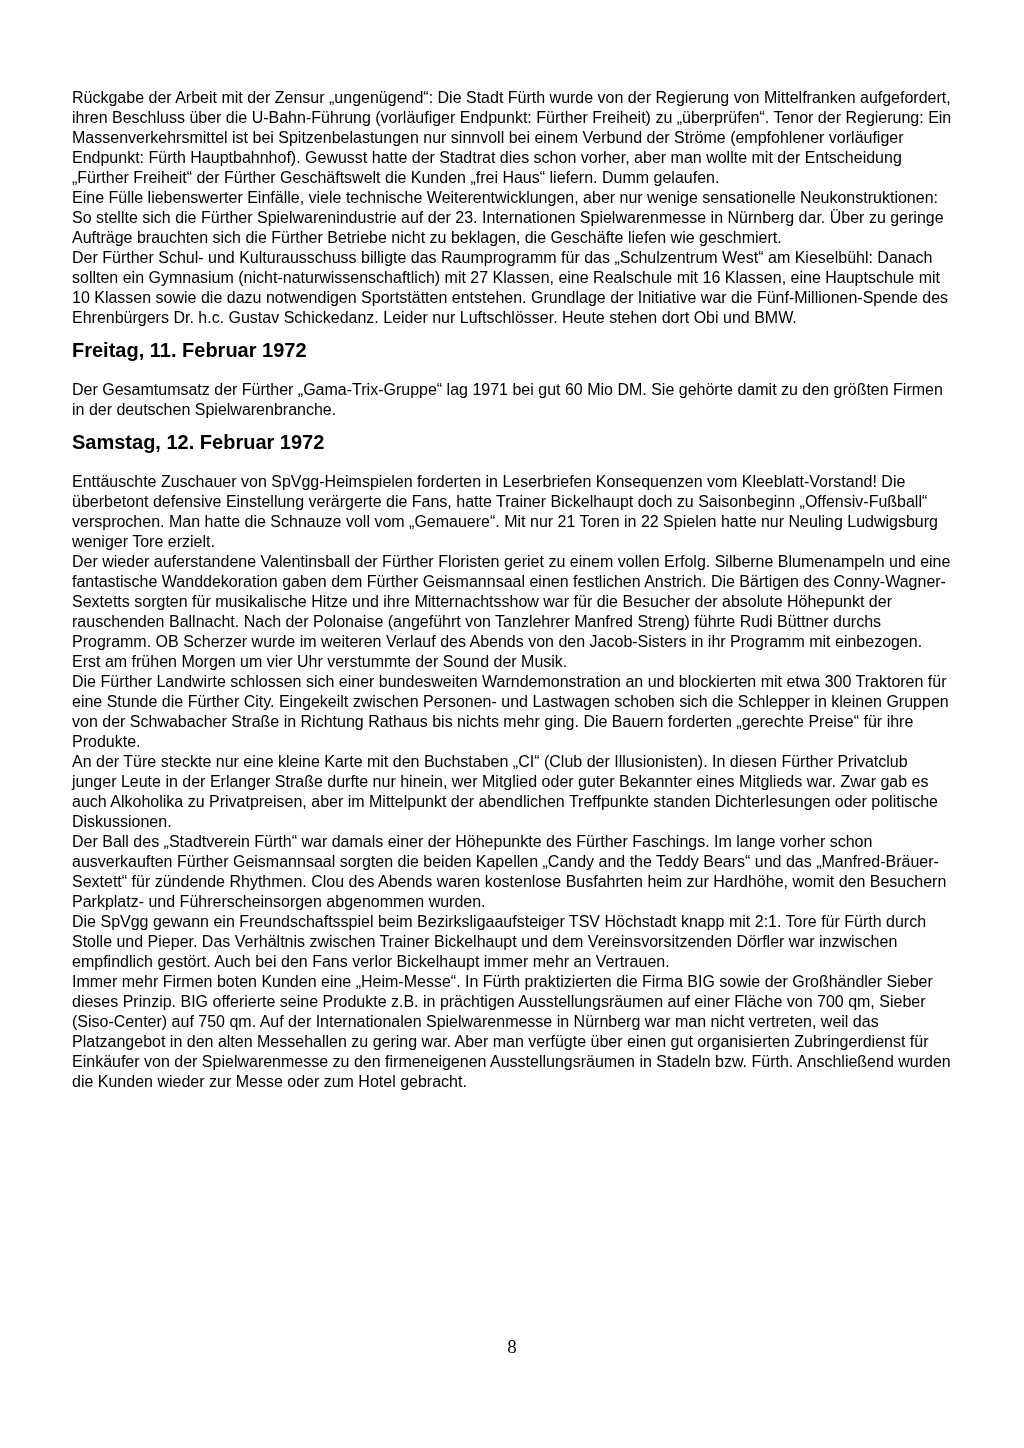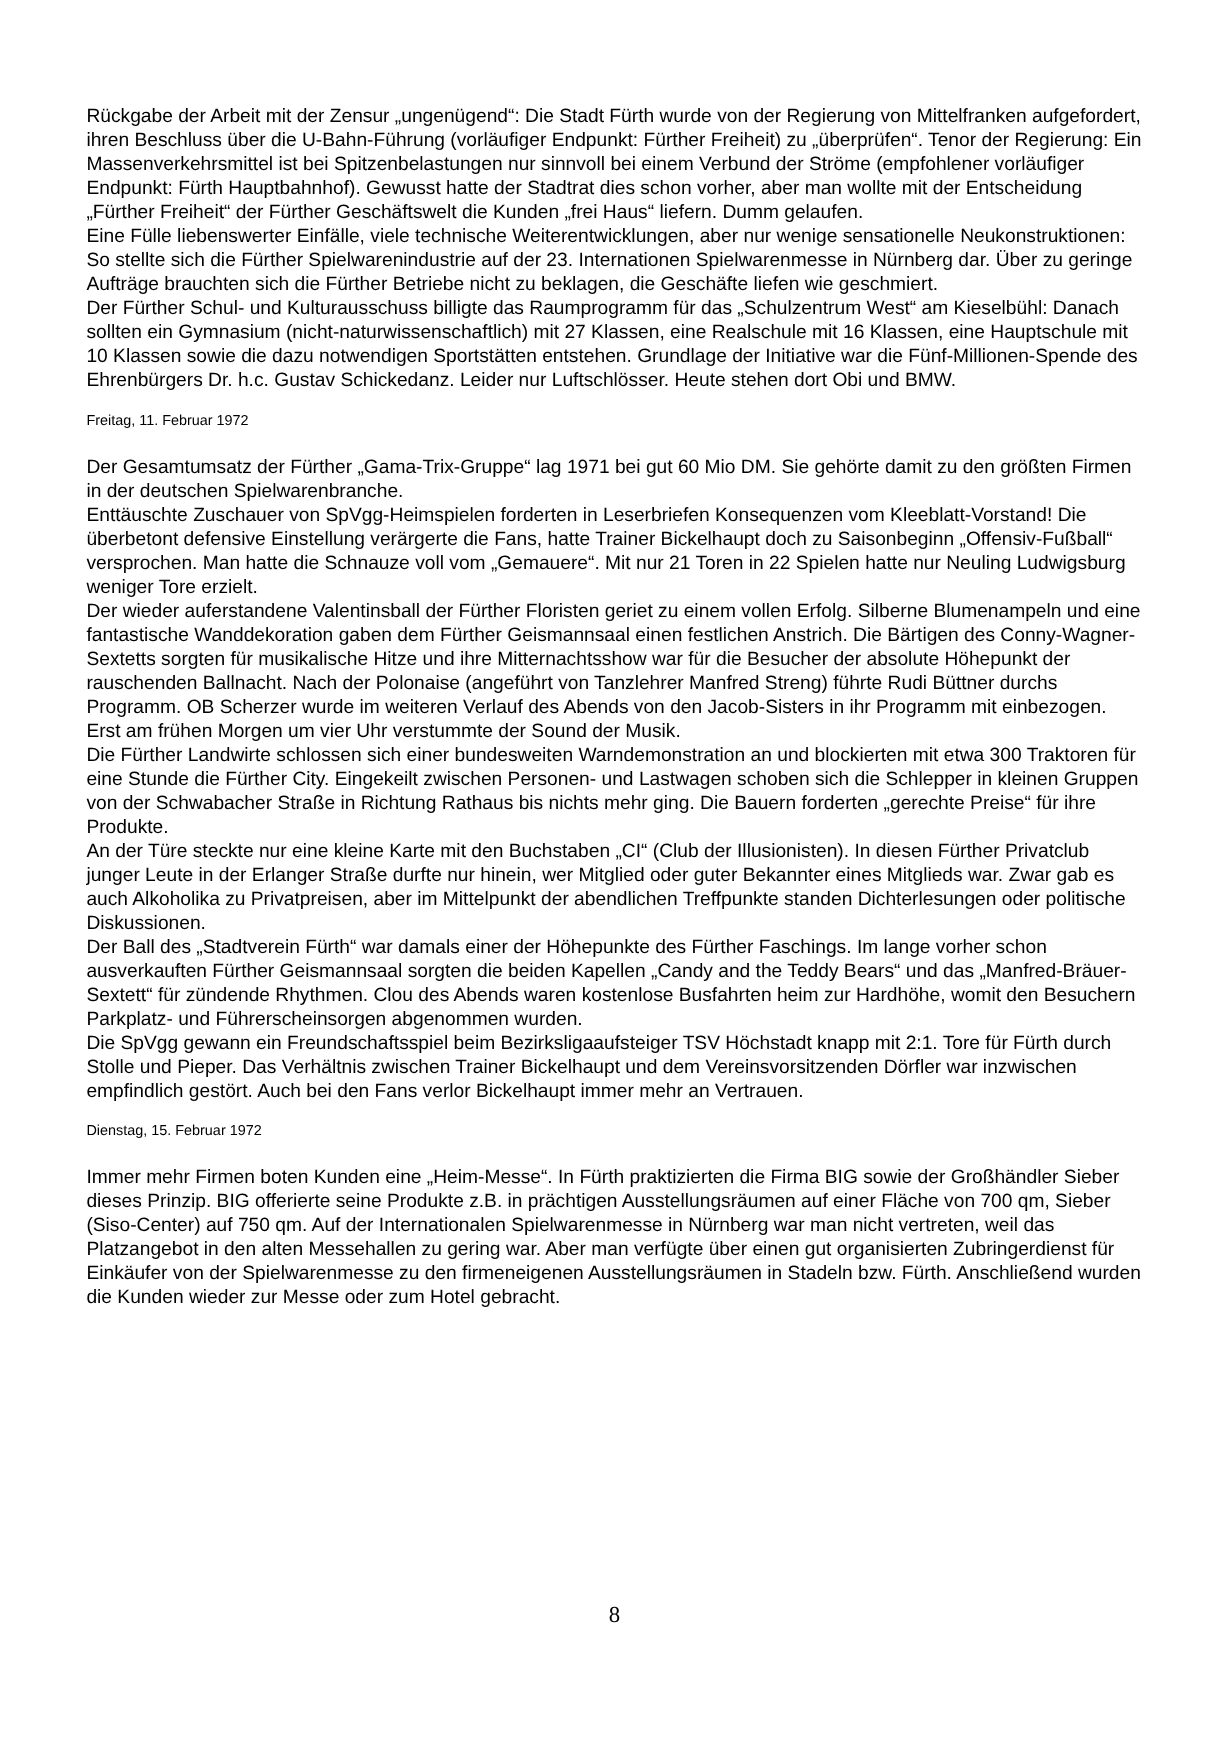--- a/index.html
+++ b/index.html
@@ -27,22 +27,22 @@
     text-align: left;
     letter-spacing: 0px;
   }
   .body-paragraph {
     margin: 0;
     padding: 0;
   }
   .date-heading {
     margin: 12px 0 20px 0;
     padding: 0;
-    font-size: 12px;
-    font-weight: normal;
+    font-size: 20px;
+    font-weight: bold;
     line-height: 20px;
   }
   #page-footer {
     position: absolute;
     left: 0;
     top: 1336px;
     width: 1024px;
     text-align: center;
     font-family: "Liberation Serif", "DejaVu Serif", serif;
     font-size: 19px;
@@ -52,25 +52,25 @@
 </head>
 <body>
 
 <div id="page" style="background: rgb(255, 255, 255);">
   <div id="doc-body" style="color: rgb(0, 0, 0);">
       <p class="body-paragraph">Rückgabe der Arbeit mit der Zensur „ungenügend“: Die Stadt Fürth wurde von der Regierung von Mittelfranken aufgefordert, ihren Beschluss über die U-Bahn-Führung (vorläufiger Endpunkt: Fürther Freiheit) zu „überprüfen“. Tenor der Regierung: Ein Massenverkehrsmittel ist bei Spitzenbelastungen nur sinnvoll bei einem Verbund der Ströme (empfohlener vorläufiger Endpunkt: Fürth Hauptbahnhof). Gewusst hatte der Stadtrat dies schon vorher, aber man wollte mit der Entscheidung „Fürther Freiheit“ der Fürther Geschäftswelt die Kunden „frei Haus“ liefern. Dumm gelaufen.</p>
       <p class="body-paragraph">Eine Fülle liebenswerter Einfälle, viele technische Weiterentwicklungen, aber nur wenige sensationelle Neukonstruktionen: So stellte sich die Fürther Spielwarenindustrie auf der 23. Internationen Spielwarenmesse in Nürnberg dar. Über zu geringe Aufträge brauchten sich die Fürther Betriebe nicht zu beklagen, die Geschäfte liefen wie geschmiert.</p>
       <p class="body-paragraph">Der Fürther Schul- und Kulturausschuss billigte das Raumprogramm für das „Schulzentrum West“ am Kieselbühl: Danach sollten ein Gymnasium (nicht-naturwissenschaftlich) mit 27 Klassen, eine Realschule mit 16 Klassen, eine Hauptschule mit 10 Klassen sowie die dazu notwendigen Sportstätten entstehen. Grundlage der Initiative war die Fünf-Millionen-Spende des Ehrenbürgers Dr. h.c. Gustav Schickedanz. Leider nur Luftschlösser. Heute stehen dort Obi und BMW.</p>
       <h2 class="date-heading">Freitag, 11. Februar 1972</h2>
       <p class="body-paragraph">Der Gesamtumsatz der Fürther „Gama-Trix-Gruppe“ lag 1971 bei gut 60 Mio DM. Sie gehörte damit zu den größten Firmen in der deutschen Spielwarenbranche.</p>
+      <h2 class="date-heading">Samstag, 12. Februar 1972</h2>
       <p class="body-paragraph">Enttäuschte Zuschauer von SpVgg-Heimspielen forderten in Leserbriefen Konsequenzen vom Kleeblatt-Vorstand! Die überbetont defensive Einstellung verärgerte die Fans, hatte Trainer Bickelhaupt doch zu Saisonbeginn „Offensiv-Fußball“ versprochen. Man hatte die Schnauze voll vom „Gemauere“. Mit nur 21 Toren in 22 Spielen hatte nur Neuling Ludwigsburg weniger Tore erzielt.</p>
       <p class="body-paragraph">Der wieder auferstandene Valentinsball der Fürther Floristen geriet zu einem vollen Erfolg. Silberne Blumenampeln und eine fantastische Wanddekoration gaben dem Fürther Geismannsaal einen festlichen Anstrich. Die Bärtigen des Conny-Wagner-Sextetts sorgten für musikalische Hitze und ihre Mitternachtsshow war für die Besucher der absolute Höhepunkt der rauschenden Ballnacht. Nach der Polonaise (angeführt von Tanzlehrer Manfred Streng) führte Rudi Büttner durchs Programm. OB Scherzer wurde im weiteren Verlauf des Abends von den Jacob-Sisters in ihr Programm mit einbezogen. Erst am frühen Morgen um vier Uhr verstummte der Sound der Musik.</p>
       <p class="body-paragraph">Die Fürther Landwirte schlossen sich einer bundesweiten Warndemonstration an und blockierten mit etwa 300 Traktoren für eine Stunde die Fürther City. Eingekeilt zwischen Personen- und Lastwagen schoben sich die Schlepper in kleinen Gruppen von der Schwabacher Straße in Richtung Rathaus bis nichts mehr ging. Die Bauern forderten „gerechte Preise“ für ihre Produkte.</p>
       <p class="body-paragraph">An der Türe steckte nur eine kleine Karte mit den Buchstaben „CI“ (Club der Illusionisten). In diesen Fürther Privatclub junger Leute in der Erlanger Straße durfte nur hinein, wer Mitglied oder guter Bekannter eines Mitglieds war. Zwar gab es auch Alkoholika zu Privatpreisen, aber im Mittelpunkt der abendlichen Treffpunkte standen Dichterlesungen oder politische Diskussionen.</p>
       <p class="body-paragraph">Der Ball des „Stadtverein Fürth“ war damals einer der Höhepunkte des Fürther Faschings. Im lange vorher schon ausverkauften Fürther Geismannsaal sorgten die beiden Kapellen „Candy and the Teddy Bears“ und das „Manfred-Bräuer-Sextett“ für zündende Rhythmen. Clou des Abends waren kostenlose Busfahrten heim zur Hardhöhe, womit den Besuchern Parkplatz- und Führerscheinsorgen abgenommen wurden.</p>
       <p class="body-paragraph">Die SpVgg gewann ein Freundschaftsspiel beim Bezirksligaaufsteiger TSV Höchstadt knapp mit 2:1. Tore für Fürth durch Stolle und Pieper. Das Verhältnis zwischen Trainer Bickelhaupt und dem Vereinsvorsitzenden Dörfler war inzwischen empfindlich gestört. Auch bei den Fans verlor Bickelhaupt immer mehr an Vertrauen.</p>
-      <h2 class="date-heading">Dienstag, 15. Februar 1972</h2>
       <p class="body-paragraph">Immer mehr Firmen boten Kunden eine „Heim-Messe“. In Fürth praktizierten die Firma BIG sowie der Großhändler Sieber dieses Prinzip. BIG offerierte seine Produkte z.B. in prächtigen Ausstellungsräumen auf einer Fläche von 700 qm, Sieber (Siso-Center) auf 750 qm. Auf der Internationalen Spielwarenmesse in Nürnberg war man nicht vertreten, weil das Platzangebot in den alten Messehallen zu gering war. Aber man verfügte über einen gut organisierten Zubringerdienst für Einkäufer von der Spielwarenmesse zu den firmeneigenen Ausstellungsräumen in Stadeln bzw. Fürth. Anschließend wurden die Kunden wieder zur Messe oder zum Hotel gebracht.</p>
     </div>
   <div id="page-footer" style="color: rgb(0, 0, 0);">
     <span>8</span>
   </div>
 </div>
 
 </body></html>

